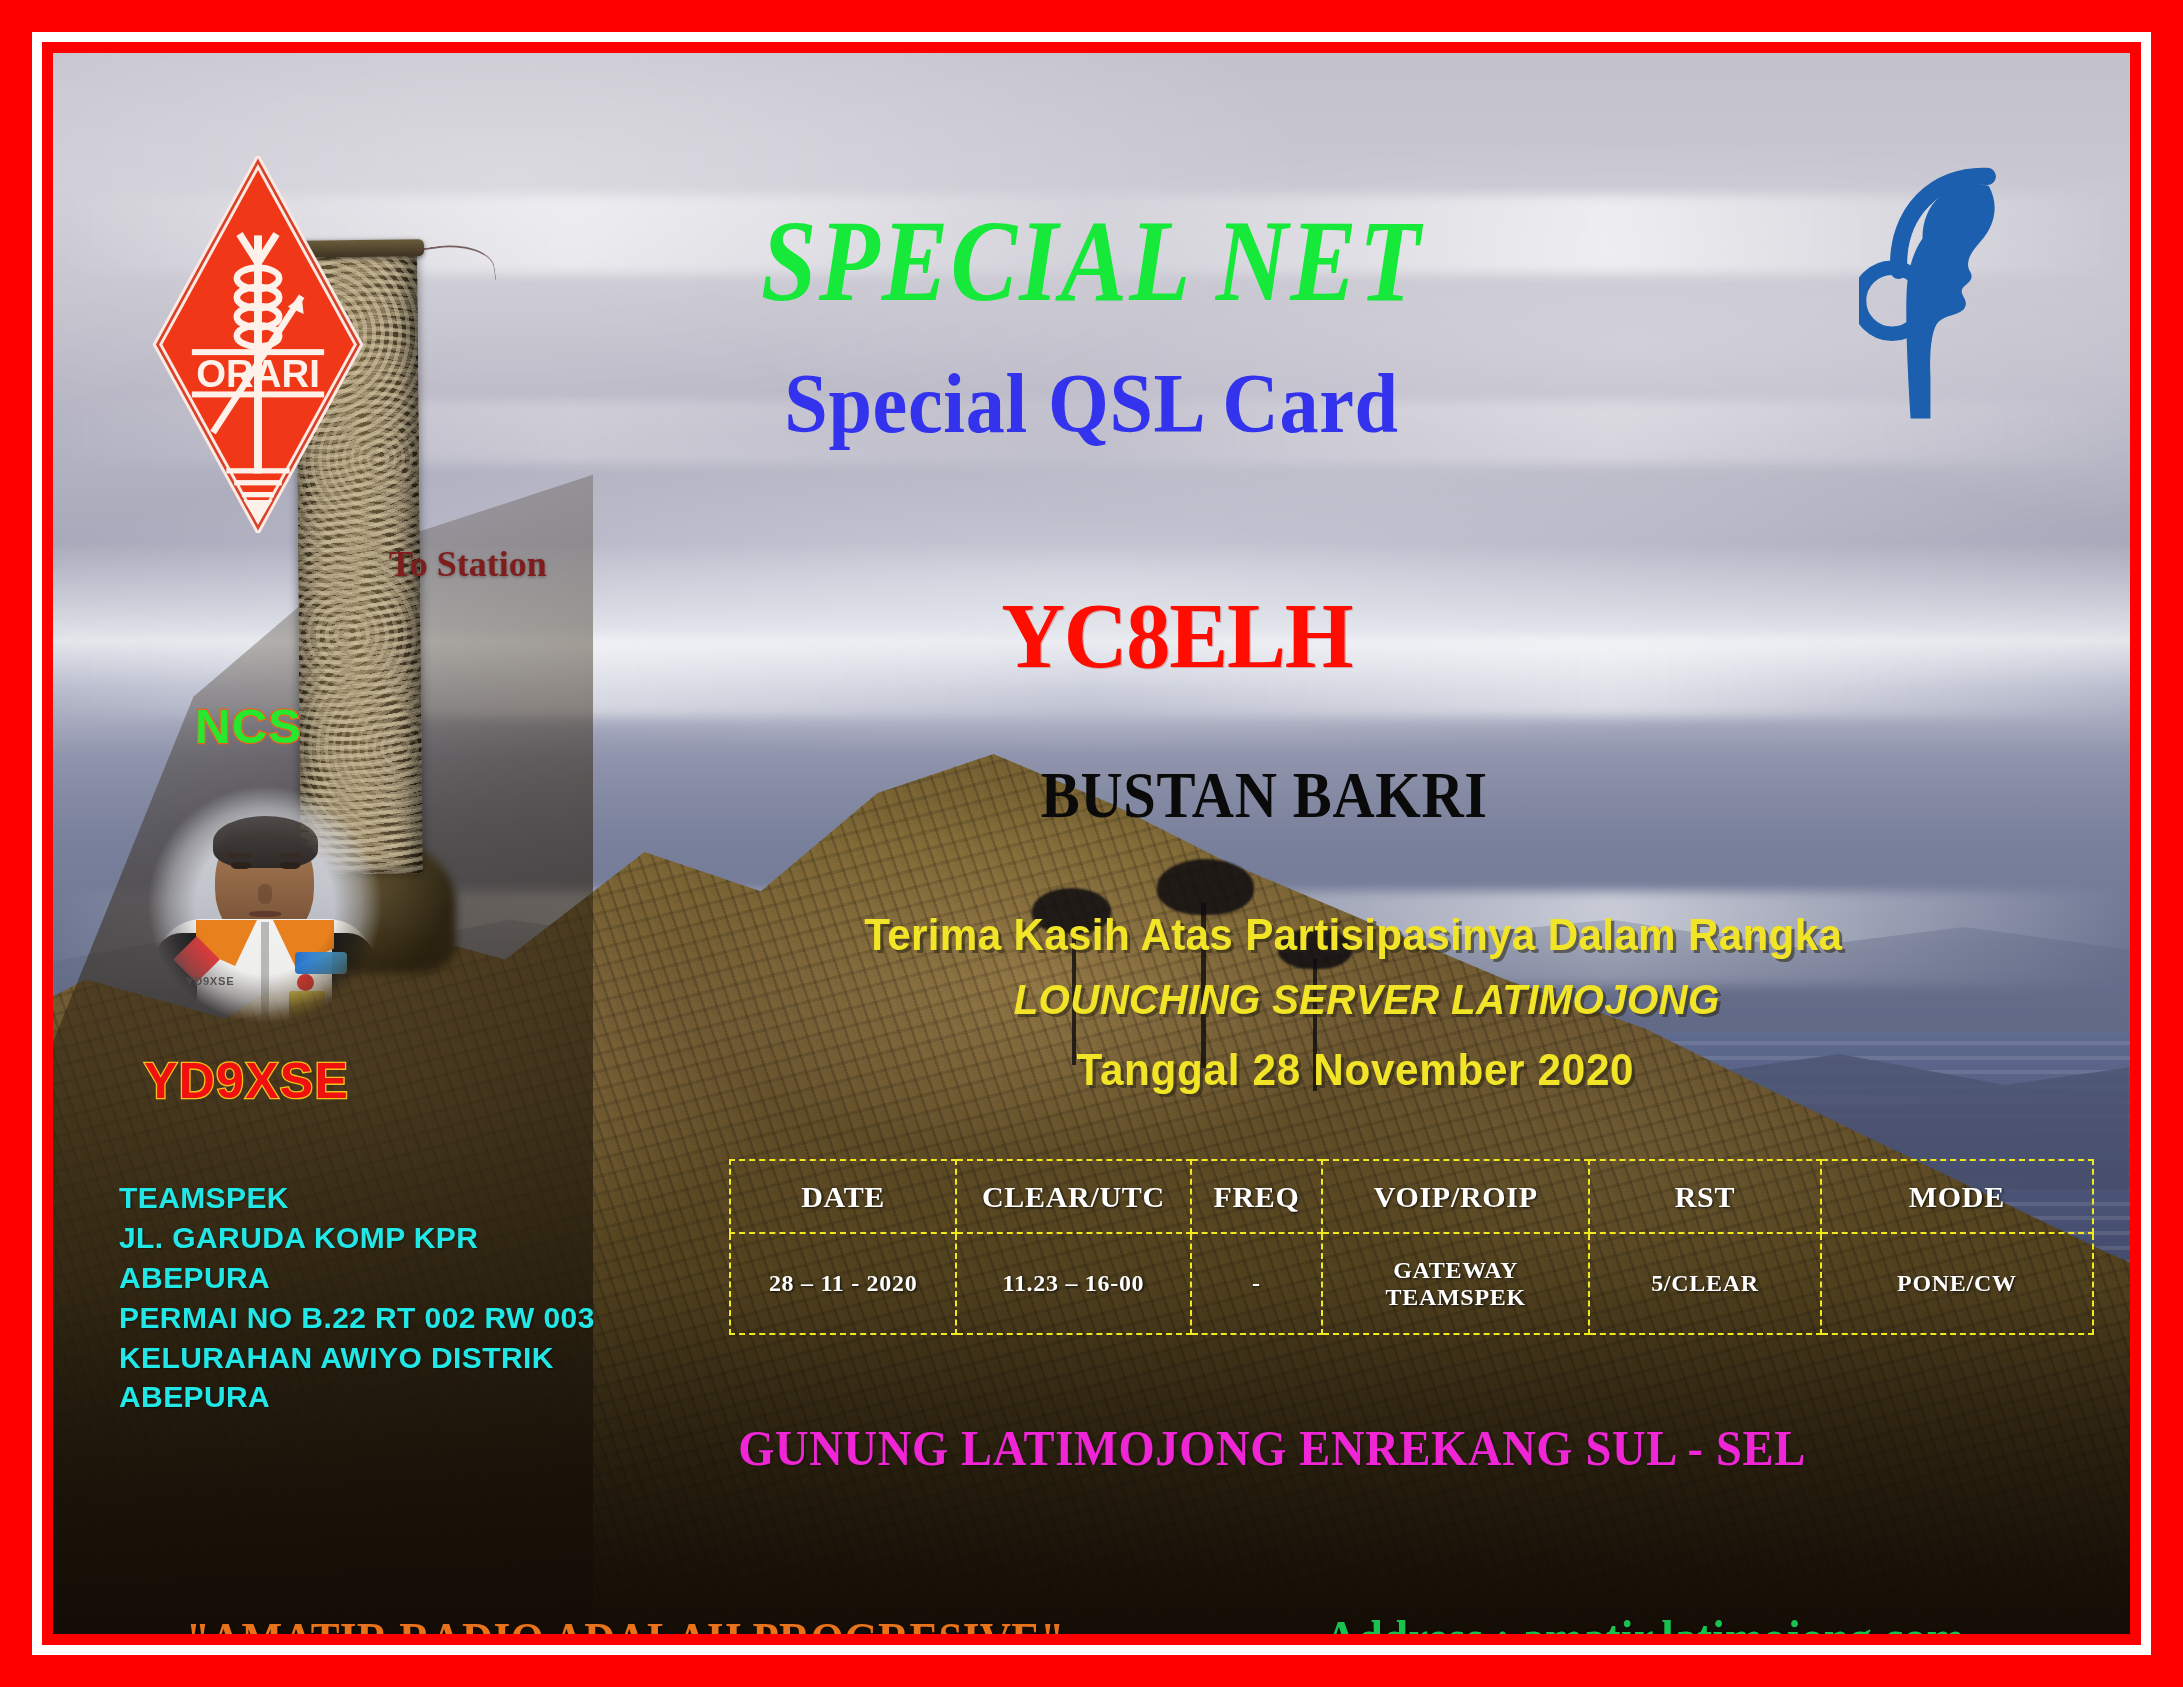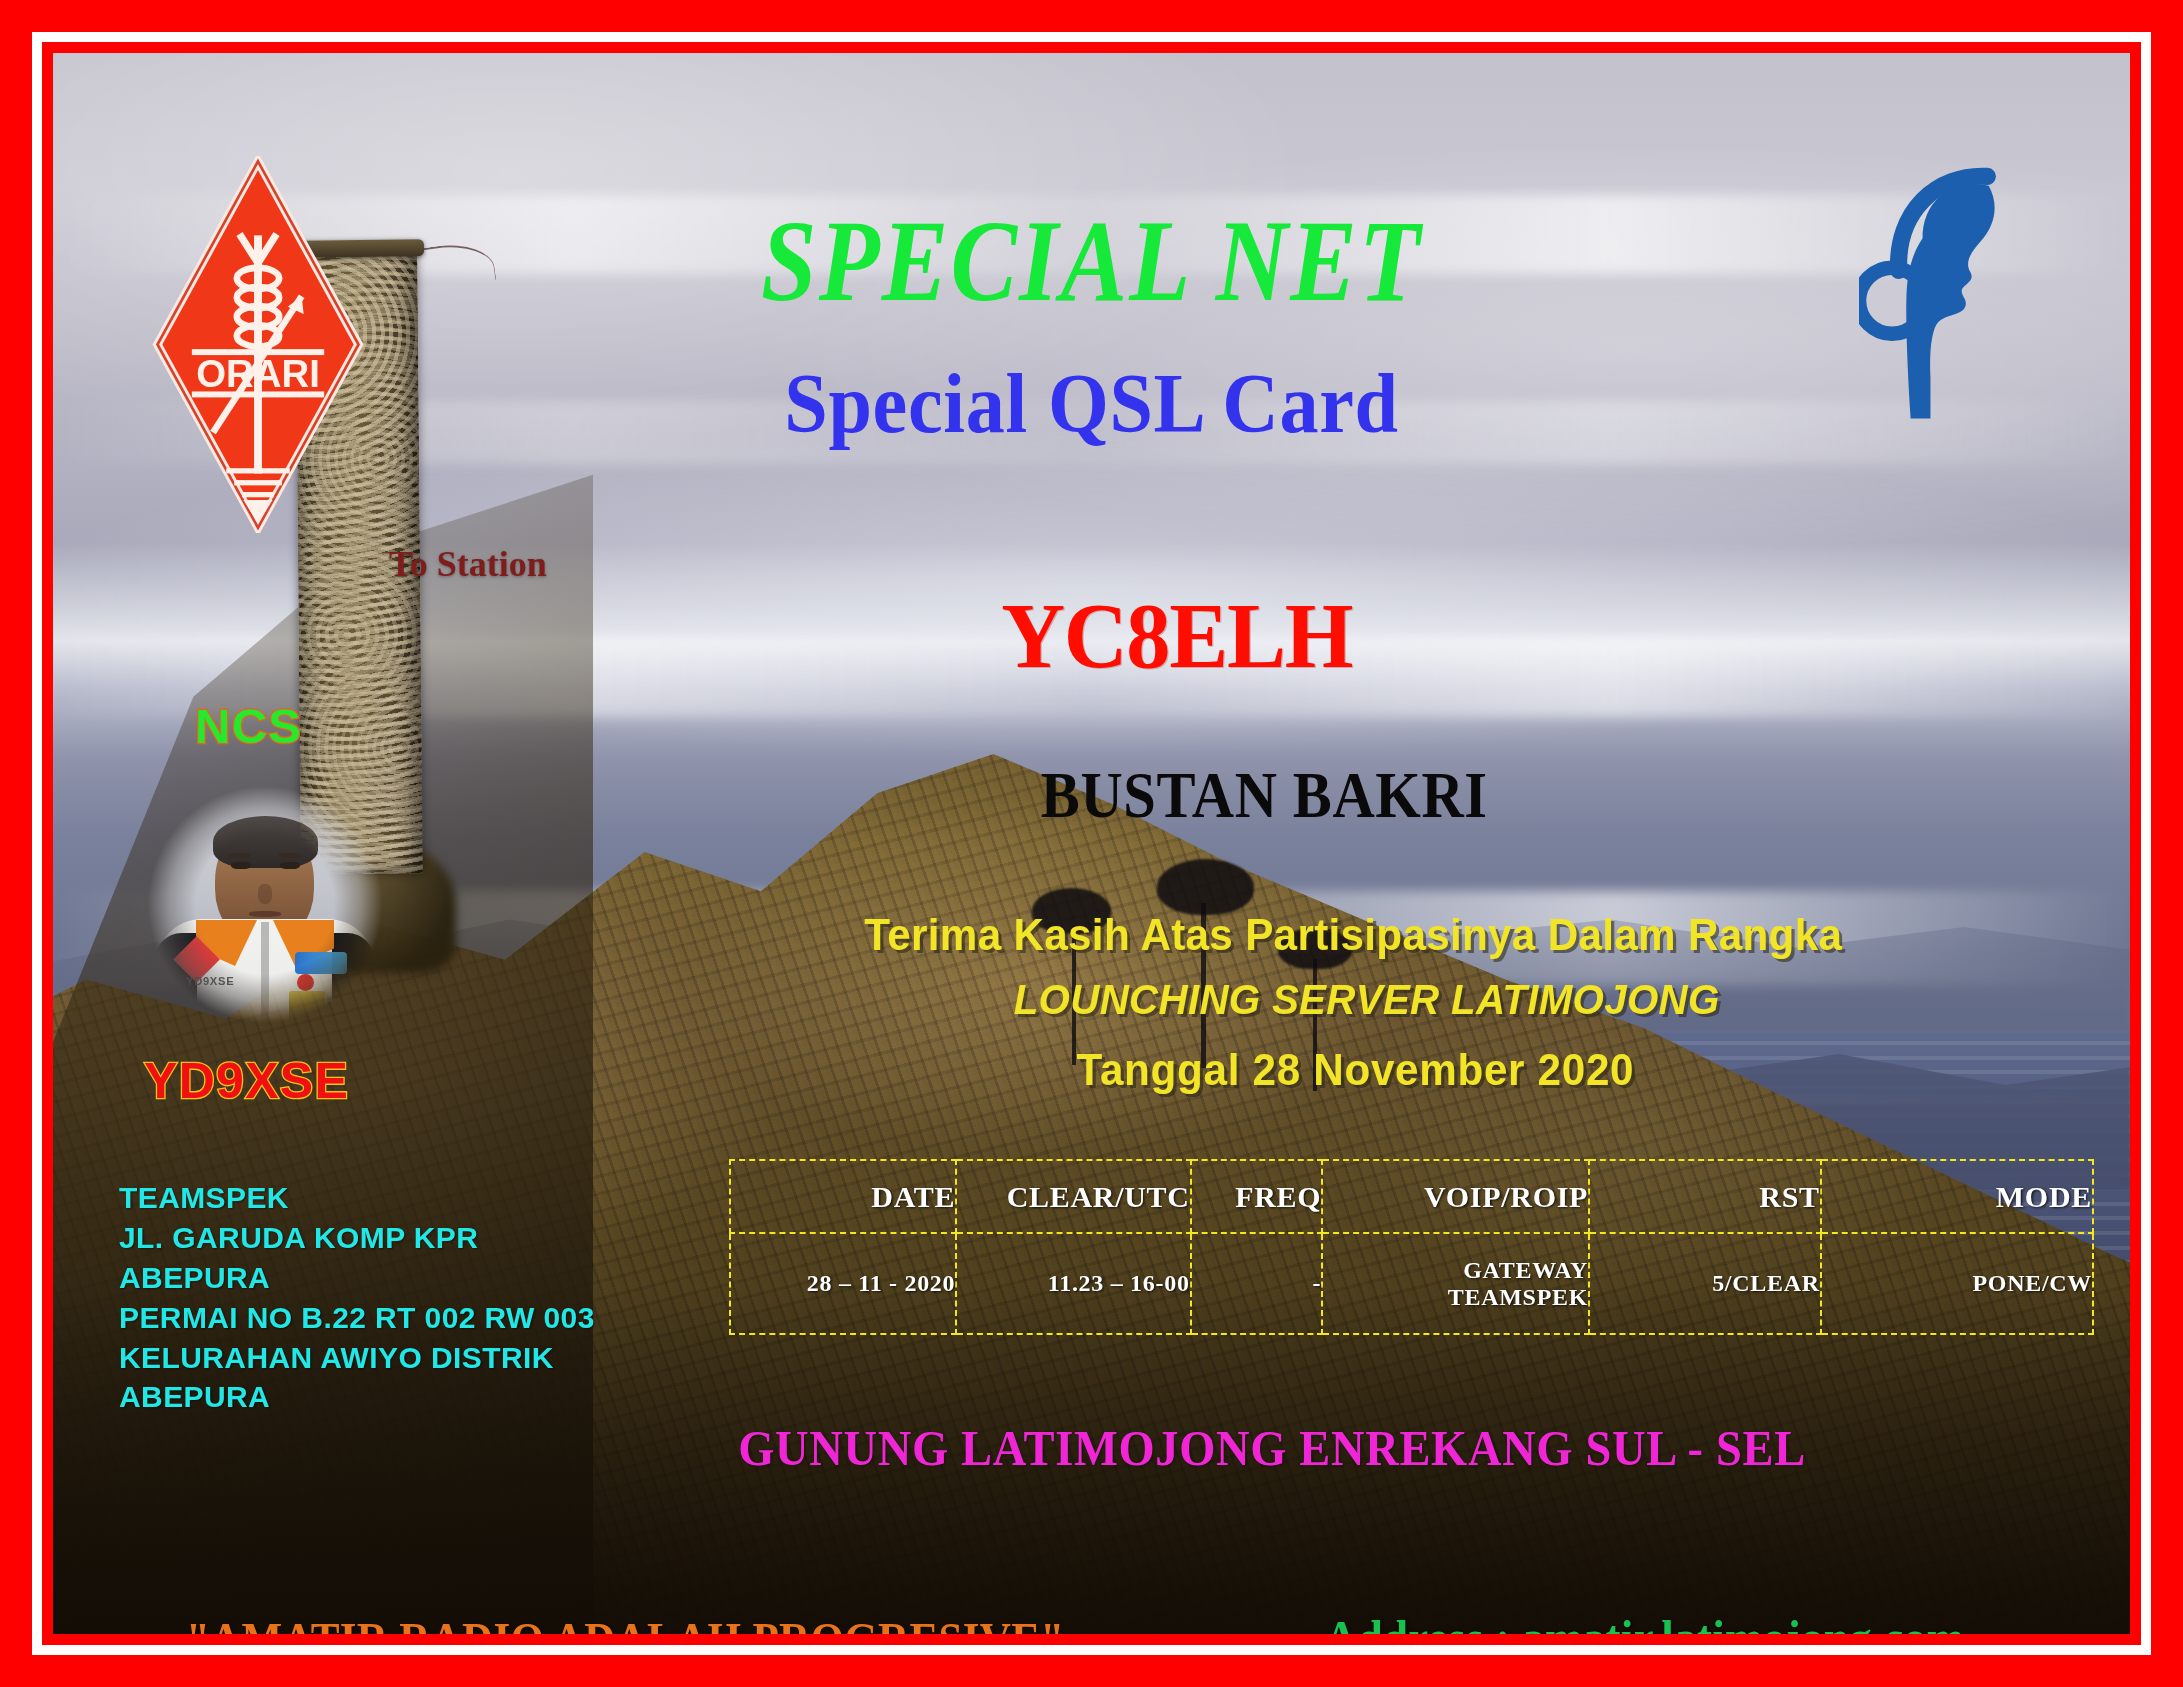--- a/index.html
+++ b/index.html
@@ -270,21 +270,21 @@
   #qso-table{
     position:absolute;left:676px;top:1106px;width:1365px;height:171px;
     border-collapse:collapse;
     table-layout:fixed;
   }
   #qso-table td,#qso-table th{
     border:2px dashed #F2E81E;
     color:#ffffff;
     font-family:"Liberation Serif",serif;
     font-weight:700;
-    text-align:right;
+    text-align:center;
     vertical-align:middle;
     padding:0;
     text-shadow:1.3px 1.3px 2.6px rgba(0,0,0,.75);
     letter-spacing:0.7px;
   }
   #qso-table thead th{height:71px;font-size:30px;}
   #qso-table tbody td{height:99px;font-size:24px;line-height:1.12;}
   .c-date{width:16.6%;} .c-time{width:17.2%;} .c-freq{width:9.6%;}
   .c-voip{width:19.6%;} .c-rst{width:17.0%;} .c-mode{width:20.0%;}
 

